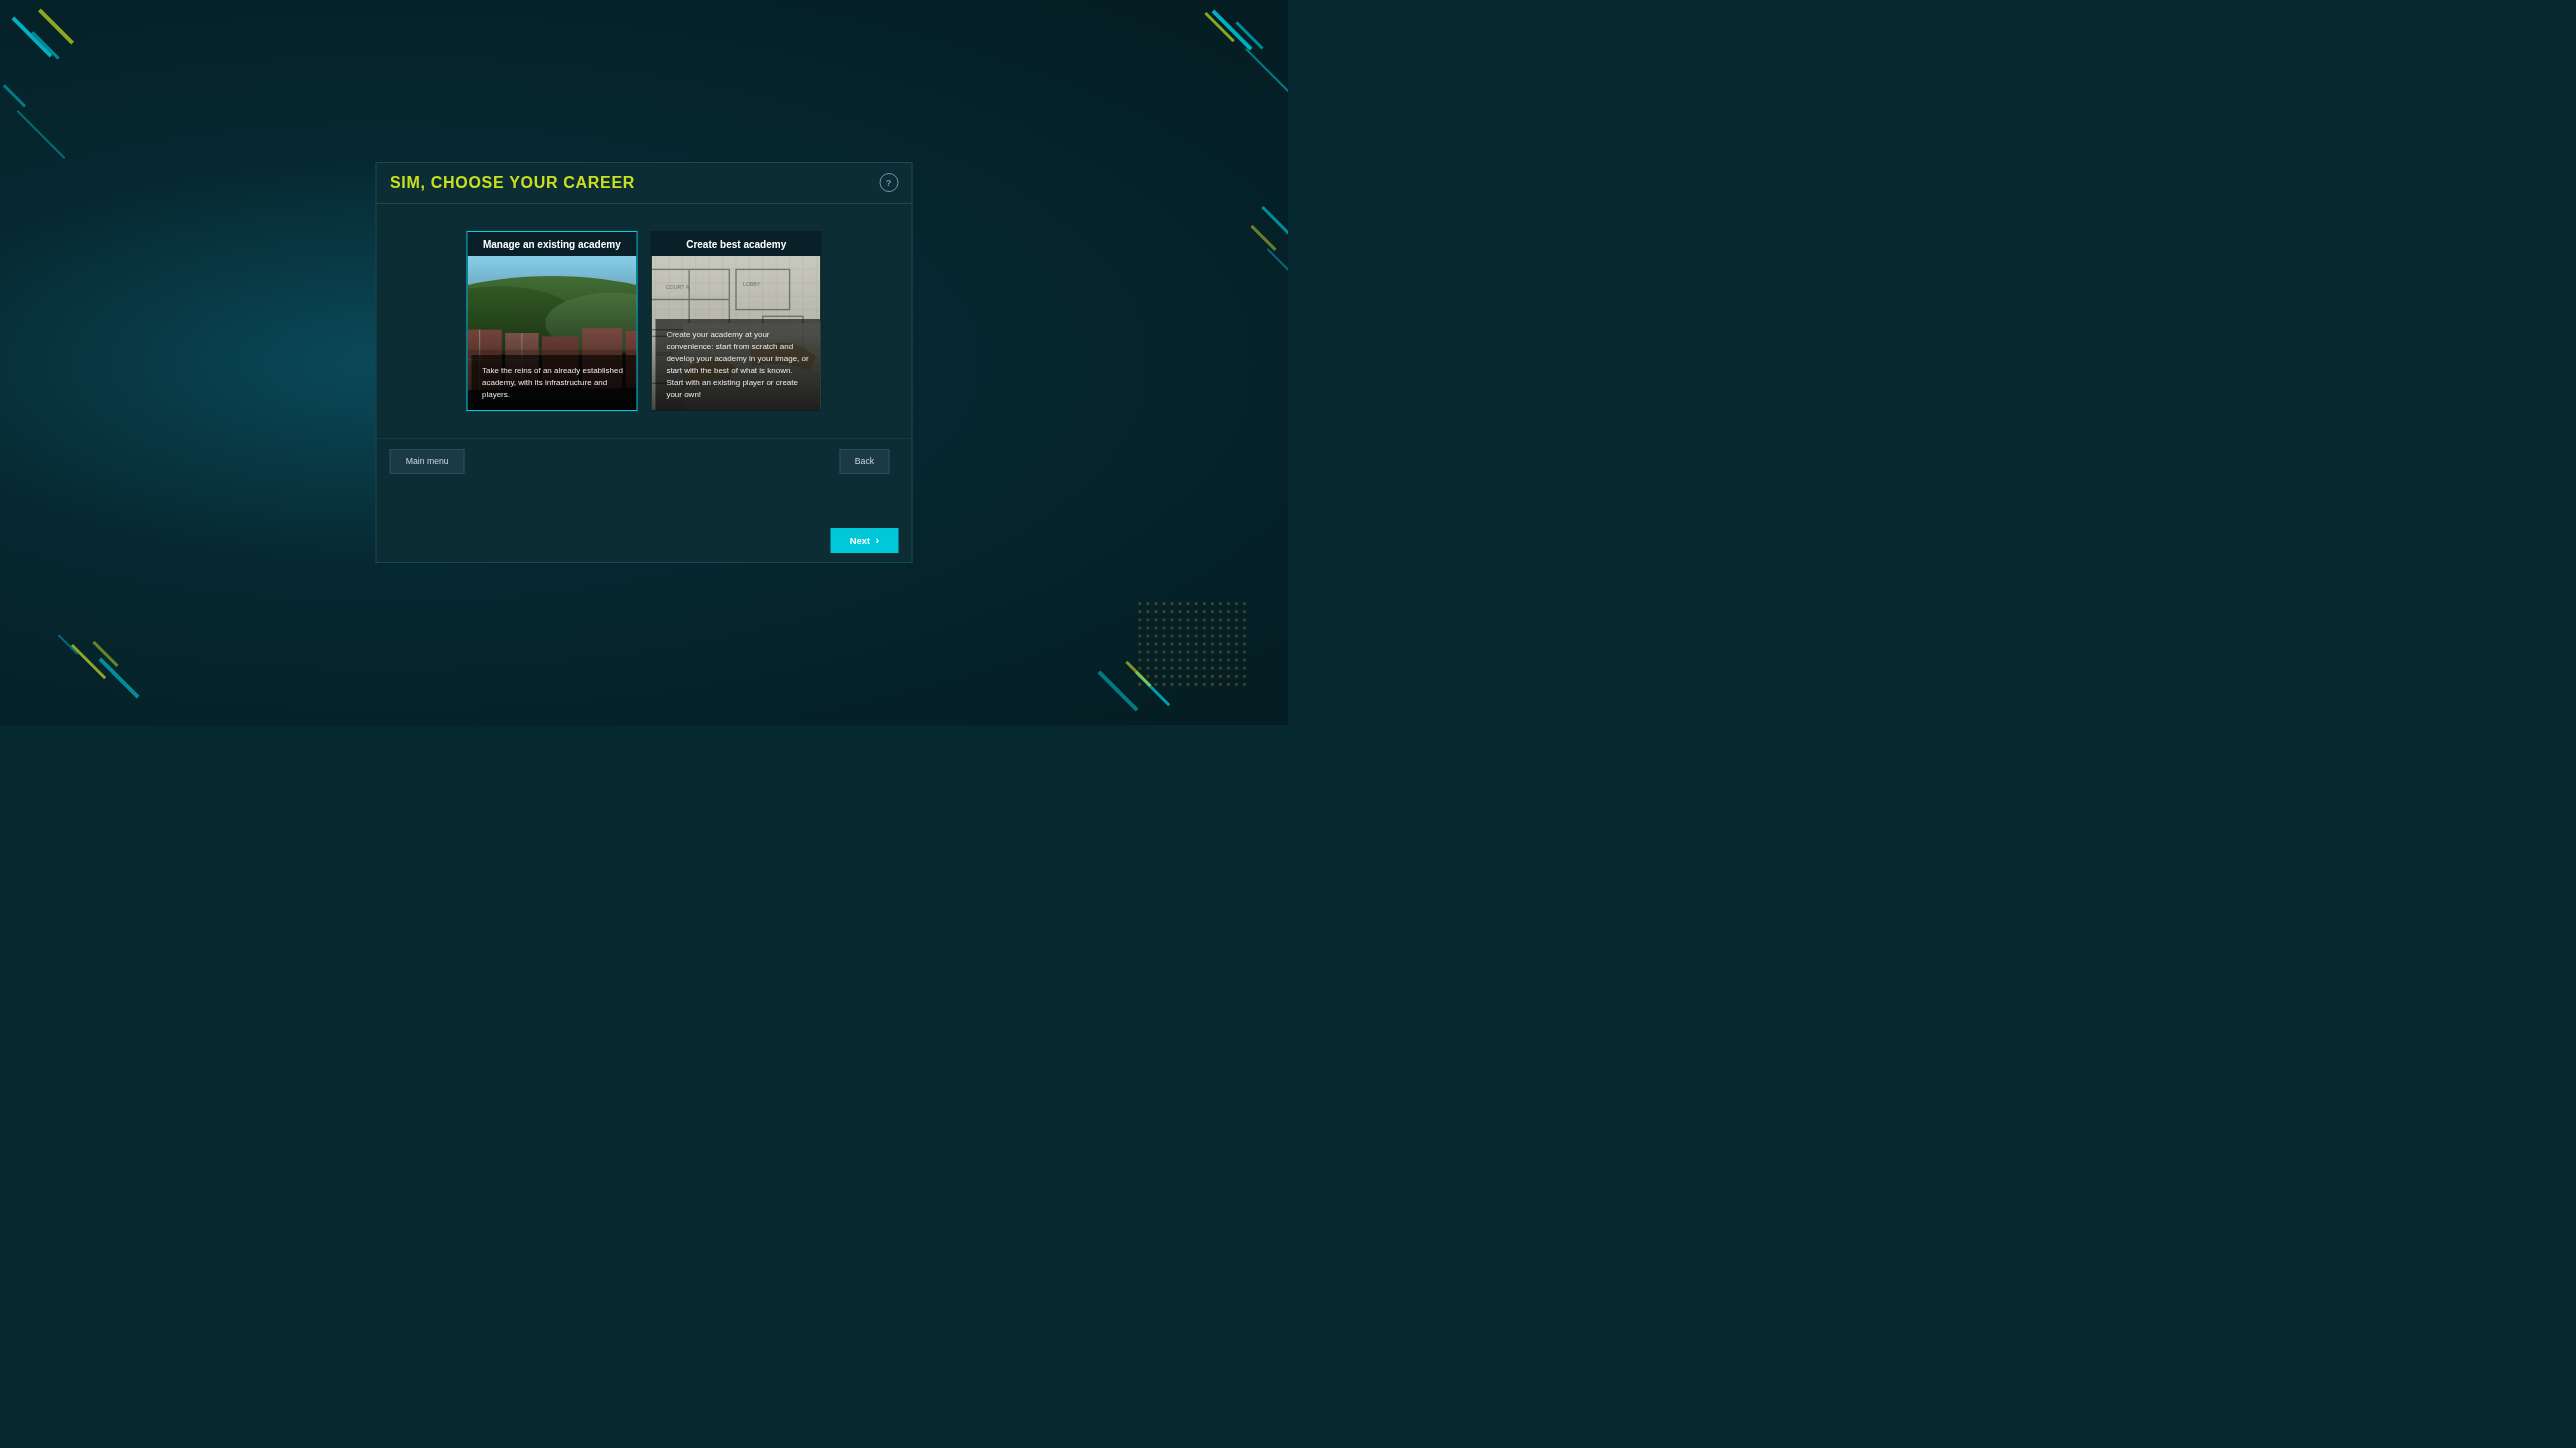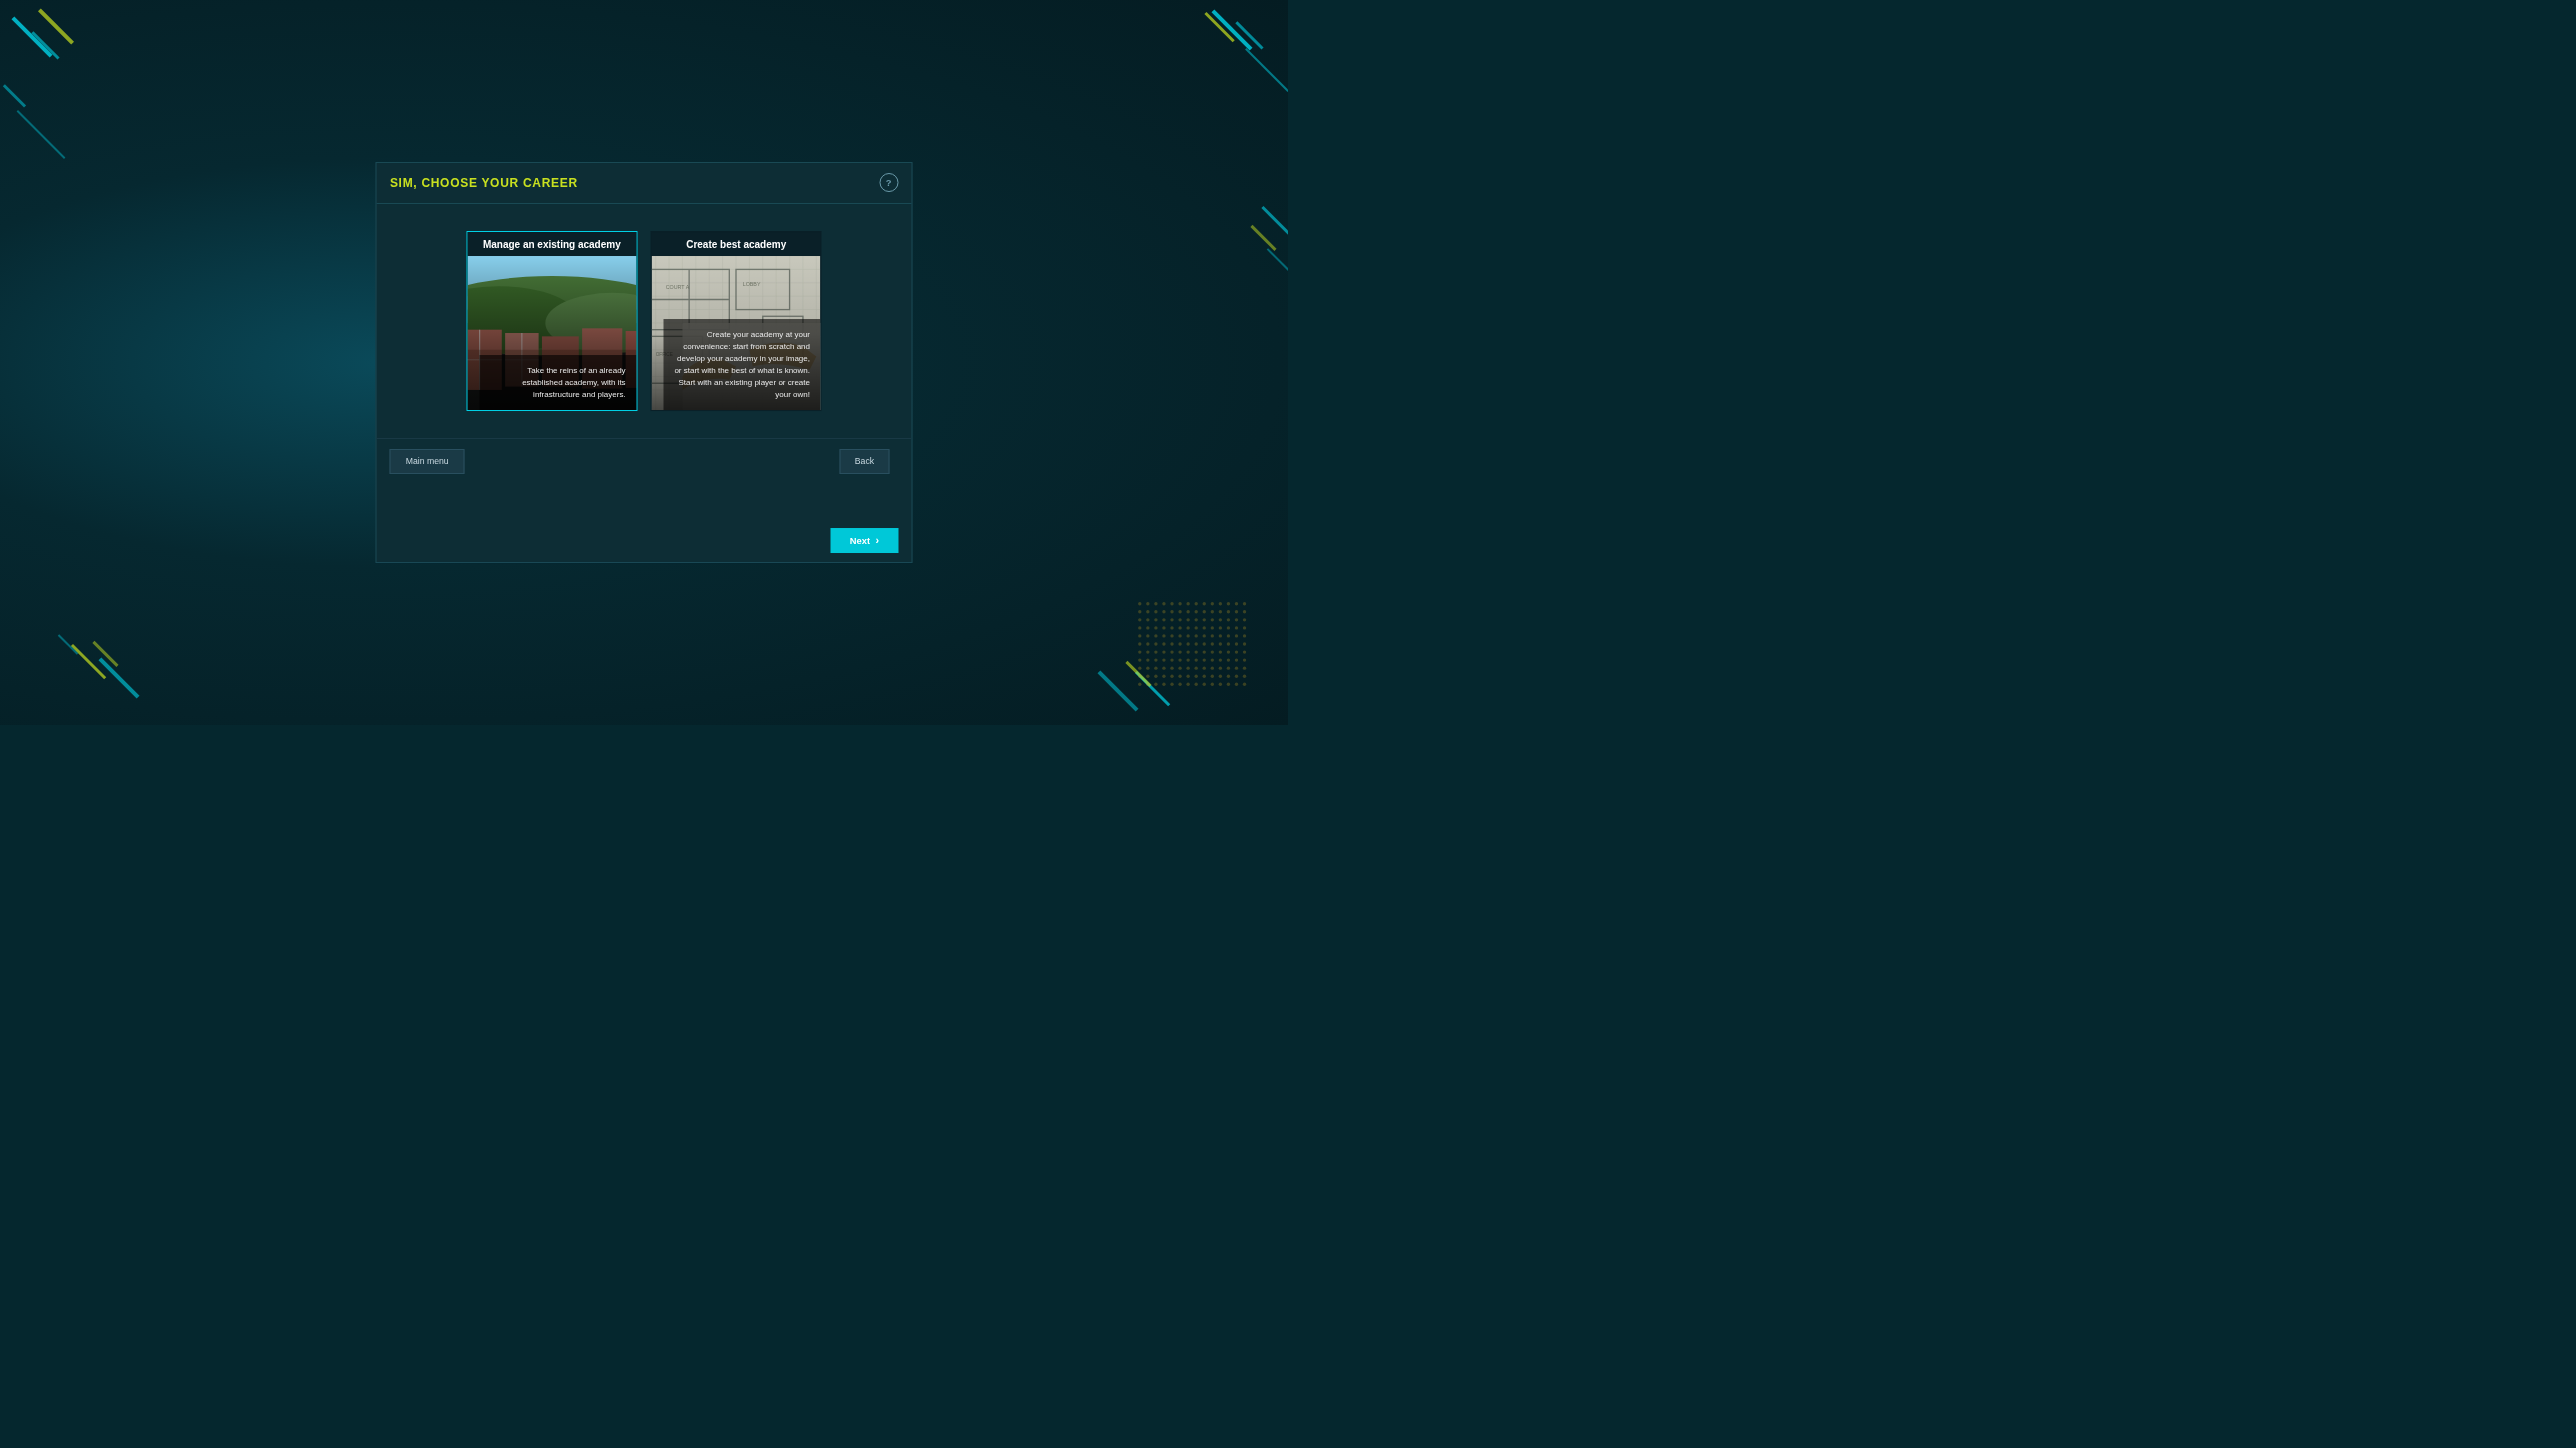--- a/index.html
+++ b/index.html
@@ -74,21 +74,21 @@
     .modal-header {
       display: flex;
       align-items: center;
       justify-content: space-between;
       padding: 10.7px 13.4px;
       border-bottom: 0.7px solid #1a4a56;
     }
 
     .modal-title {
       color: #c8e020;
-      font-size: 12px;
+      font-size: 16px;
       font-weight: 700;
       letter-spacing: 0.7px;
       text-transform: uppercase;
     }
 
     .help-btn {
       width: 19px;
       height: 19px;
       border-radius: 50%;
       border: 1.3px solid #6a9aaa;
@@ -135,28 +135,28 @@
     .card-image {
       width: 100%;
       height: 154px;
       position: relative;
       overflow: hidden;
     }
 
     .card-description {
       position: absolute;
       bottom: 0;
-      left: 12px;
+      left: 4px;
       right: 0;
       padding: 9.4px 10.7px;
       background: rgba(0,0,0,0.6);
       color: #e8e8e8;
       font-size: 8px;
       line-height: 1.5;
-      text-align: right;
+      text-align: left;
     }
 
     
     .modal-footer {
       padding: 9.4px 13.4px;
       display: flex;
       justify-content: space-between;
       align-items: flex-start;
       border-top: 0.7px solid #1a3a46;
     }

